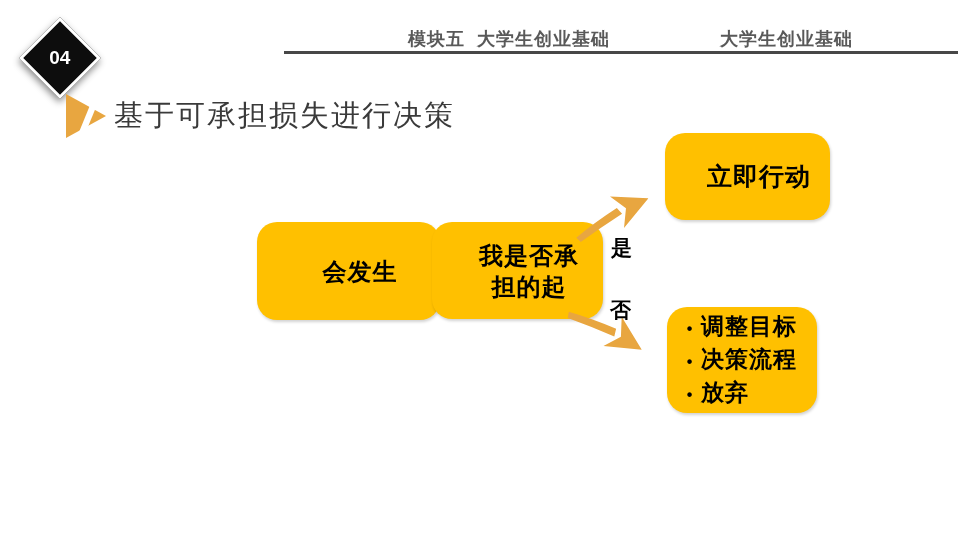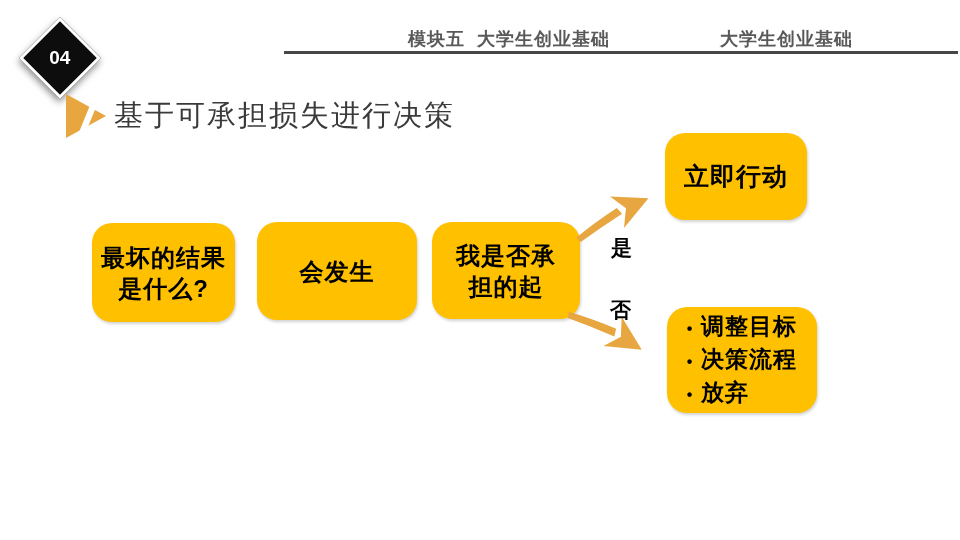--- a/index.html
+++ b/index.html
@@ -38,21 +38,21 @@
   .subtitle{
     position:absolute;left:114px;top:96px;
     font-size:29px;font-weight:normal;color:#3a3a3a;letter-spacing:2px;
   }
 
   
   .ybox{
     position:absolute;background:#FFC000;border-radius:20px;
     box-shadow:1px 2px 3px rgba(0,0,0,0.18);
     display:flex;flex-direction:column;align-items:center;justify-content:center;
-    color:#000;font-weight:bold;text-align:center;
+    color:#000;font-weight:bold;text-align:center;padding-left:23px;
   }
   .ybox .bline{font-size:24px;line-height:31px;letter-spacing:1px;}
   .step1{left:92px;top:223px;width:143px;height:99px;}
   .step2{left:257px;top:222px;width:160px;height:98px;}
   .step3{left:432px;top:222px;width:148px;height:97px;}
   .result-yes{left:665px;top:133px;width:142px;height:87px;}
   .result-yes .bline{font-size:25px;}
   .result-no{
     left:667px;top:307px;width:150px;height:106px;
     align-items:flex-start;justify-content:center;padding-left:0;
@@ -86,24 +86,20 @@
   <div class="hdr-label hdr-course">大学生创业基础</div>
 
   <div class="marker">
     <svg width="44" height="46" viewBox="0 0 44 46">
       <polygon points="2,1 42,23 2,45" fill="#E8A640"></polygon>
       <polygon points="31,0 37,2 19,46 13,44" fill="#ffffff"></polygon>
     </svg>
   </div>
   <div class="subtitle">基于可承担损失进行决策</div>
 
-  <div class="ybox step1">
-    <div class="bline">最坏的结果</div>
-    <div class="bline">是什么?</div>
-  </div>
   <div class="ybox step2">
     <div class="bline">会发生</div>
   </div>
   <div class="ybox step3">
     <div class="bline">我是否承</div>
     <div class="bline">担的起</div>
   </div>
 
   <div class="flyarrow arrow-yes">
     <svg width="82" height="40" viewBox="0 0 100 46">

